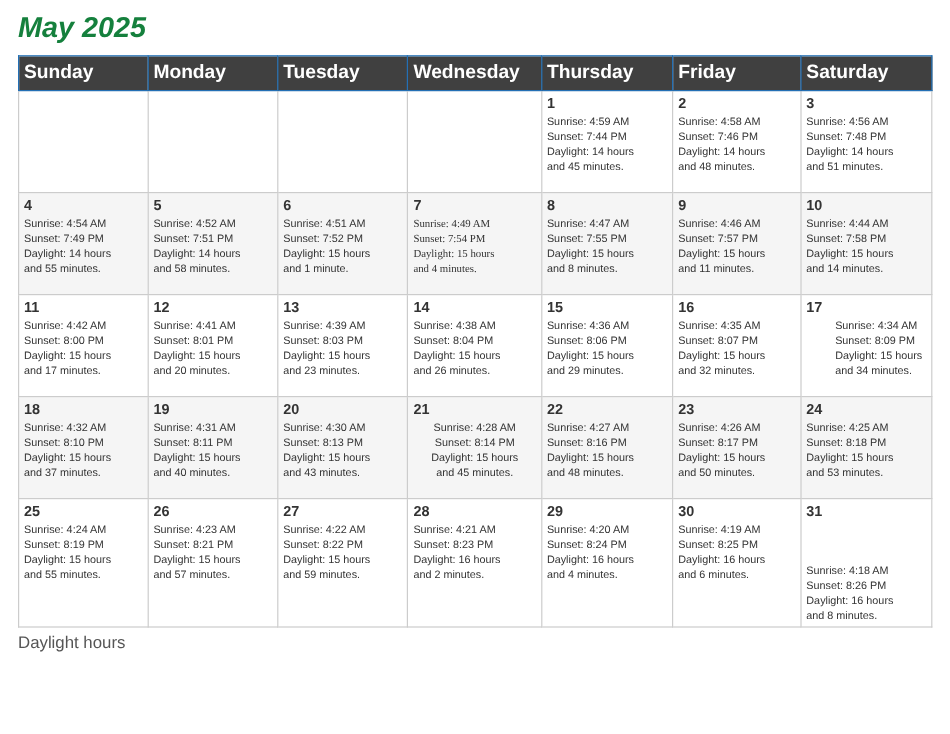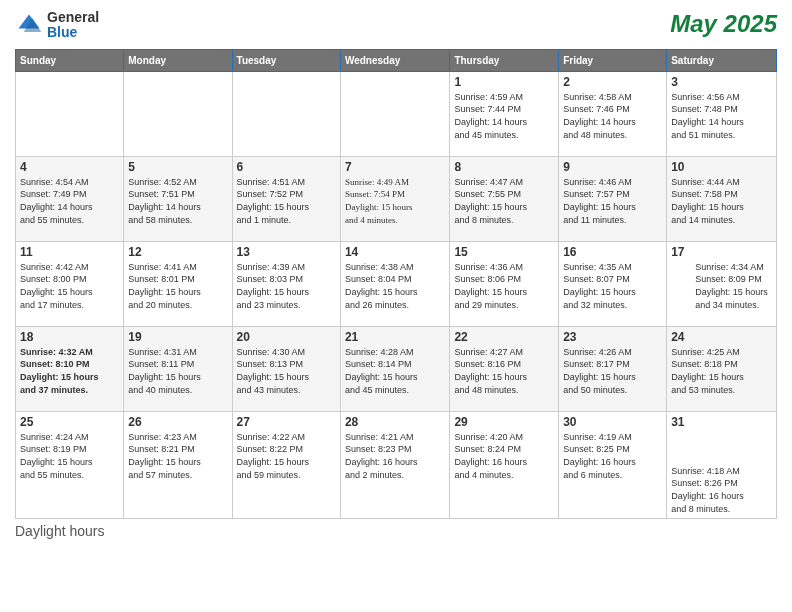--- a/index.html
+++ b/index.html
@@ -51,23 +51,23 @@
     .location {
       font-size: 14px;
       color: #555;
     }
     .calendar {
       width: 100%;
       border-collapse: collapse;
       border: 1px solid #ccc;
     }
     .calendar th {
-      background: #737373;
+      background: #404040;
       color: #fff;
-      font-size: 10px;
+      font-size: 16px;
       font-weight: bold;
       padding: 5px 4px;
       text-align: left;
       border: 1px solid #2470b5;
     }
     .calendar td {
       vertical-align: top;
       border: 1px solid #ccc;
       padding: 3px 4px;
       width: 113px;
@@ -99,30 +99,20 @@
       font-size: 14px;
       color: #555;
       text-align: left;
     }
   </style>
 </head>
 <body>
 
 <div class="page">
   <div class="header">
-    <div class="logo">
-      <svg class="logo-icon" viewBox="0 0 32 32">
-        <polygon points="16,4 28,20 4,20" fill="#2b7bc8"></polygon>
-        <polygon points="20,8 30,24 10,24" fill="#1a5c9a" opacity="0.5"></polygon>
-      </svg>
-      <div class="logo-text">
-        <span class="logo-general">General</span>
-        <span class="logo-blue">Blue</span>
-      </div>
-    </div>
     <div class="title-area">
       <div class="month-title">May 2025</div>
     </div>
   </div>
 
   <table class="calendar">
     <thead>
       <tr>
       <th>Sunday</th>
           <th>Monday</th>
@@ -259,42 +249,42 @@
             <span class="day-number">17</span>
             <div class="day-info" style="white-space: pre-line; margin-left: 24px;">Sunrise: 4:34 AM
 Sunset: 8:09 PM
 Daylight: 15 hours
 and 34 minutes.</div>
           </td>
         </tr>
         <tr>
           <td>
             <span class="day-number">18</span>
-            <div class="day-info" style="white-space: pre-line; font-weight: bold;">Sunrise: 4:32 AM
+            <div class="day-info" style="white-space: pre-line;">Sunrise: 4:32 AM
 Sunset: 8:10 PM
 Daylight: 15 hours
 and 37 minutes.</div>
           </td>
           <td>
             <span class="day-number">19</span>
             <div class="day-info" style="white-space: pre-line;">Sunrise: 4:31 AM
 Sunset: 8:11 PM
 Daylight: 15 hours
 and 40 minutes.</div>
           </td>
           <td>
             <span class="day-number">20</span>
             <div class="day-info" style="white-space: pre-line;">Sunrise: 4:30 AM
 Sunset: 8:13 PM
 Daylight: 15 hours
 and 43 minutes.</div>
           </td>
           <td>
             <span class="day-number">21</span>
-            <div class="day-info" style="white-space: pre-line;">Sunrise: 4:28 AM
+            <div class="day-info" style="white-space: pre-line; text-align: center;">Sunrise: 4:28 AM
 Sunset: 8:14 PM
 Daylight: 15 hours
 and 45 minutes.</div>
           </td>
           <td>
             <span class="day-number">22</span>
             <div class="day-info" style="white-space: pre-line;">Sunrise: 4:27 AM
 Sunset: 8:16 PM
 Daylight: 15 hours
 and 48 minutes.</div>

